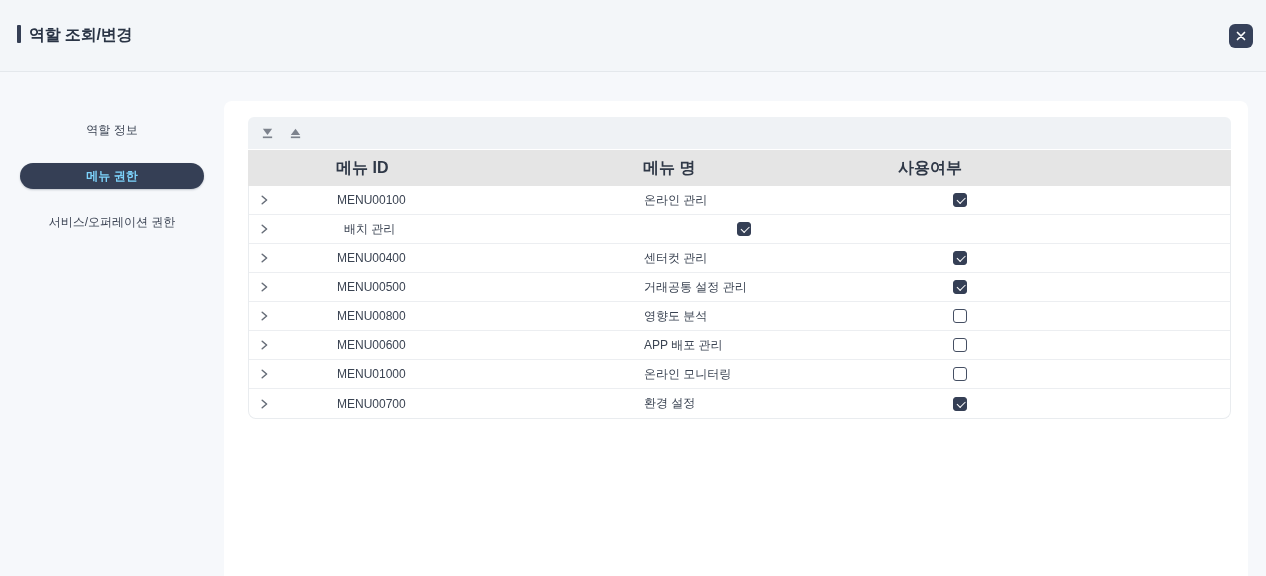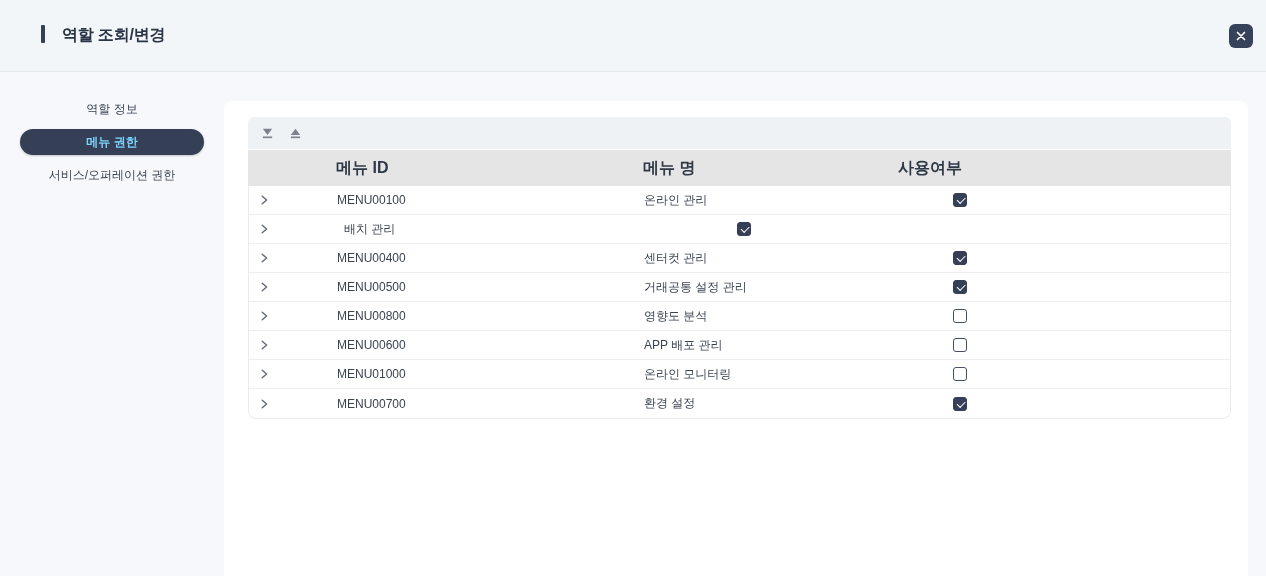--- a/index.html
+++ b/index.html
@@ -13,34 +13,34 @@
   }
 
   
   .topbar {
     position: absolute; left: 0; top: 0; width: 1266px; height: 72px;
     background: #f3f6f9;
     border-bottom: 1px solid #e4e8ec;
     display: flex; align-items: center; justify-content: space-between;
     padding: 0 13px 0 17px;
   }
-  .title-wrap { display: flex; align-items: flex-start; gap: 17px; margin-left: 24px; }
+  .title-wrap { display: flex; align-items: flex-start; gap: 8px; }
   .title-glyph { width: 4px; height: 18px; background: #353f55; border-radius: 1px; }
   .page-title { font-size: 16px; font-weight: bold; color: #2a3445; letter-spacing: -0.2px; }
   .close-btn {
     width: 24px; height: 24px; border: none; cursor: pointer;
     background: #36415a; border-radius: 6px;
     display: flex; align-items: center; justify-content: center;
     padding: 0;
   }
 
   
   .sidebar {
-    position: absolute; left: 20px; top: 96px; width: 184px;
-    display: flex; flex-direction: column; gap: 7px;
+    position: absolute; left: 20px; top: 117px; width: 184px;
+    display: flex; flex-direction: column; gap: 20px;
   }
   .side-item {
     height: 26px; border-radius: 13px;
     display: flex; align-items: center; justify-content: center;
     font-size: 12px; color: #3c4454; cursor: pointer;
     background: transparent; border: none;
   }
   .side-item.active {
     background: #353f55; color: #7dd3fc; font-weight: bold;
     box-shadow: 0 1px 2px rgba(40,50,70,.25);

